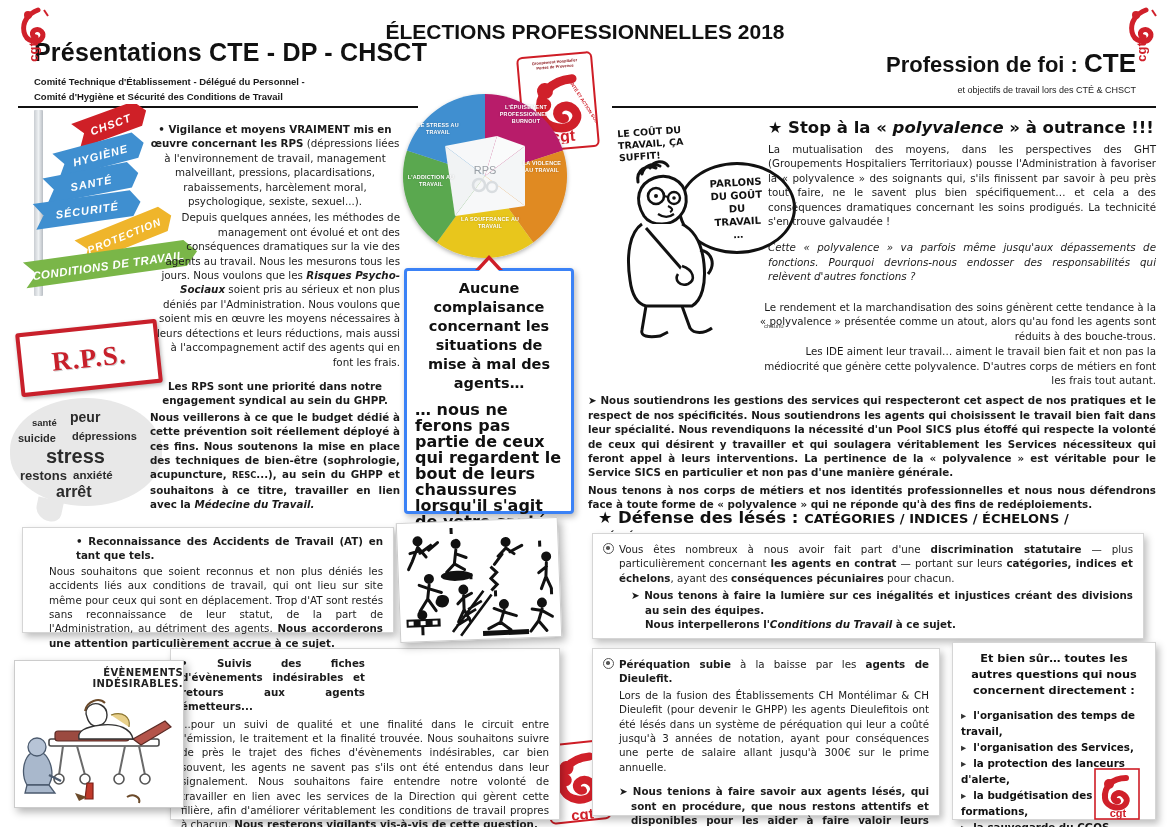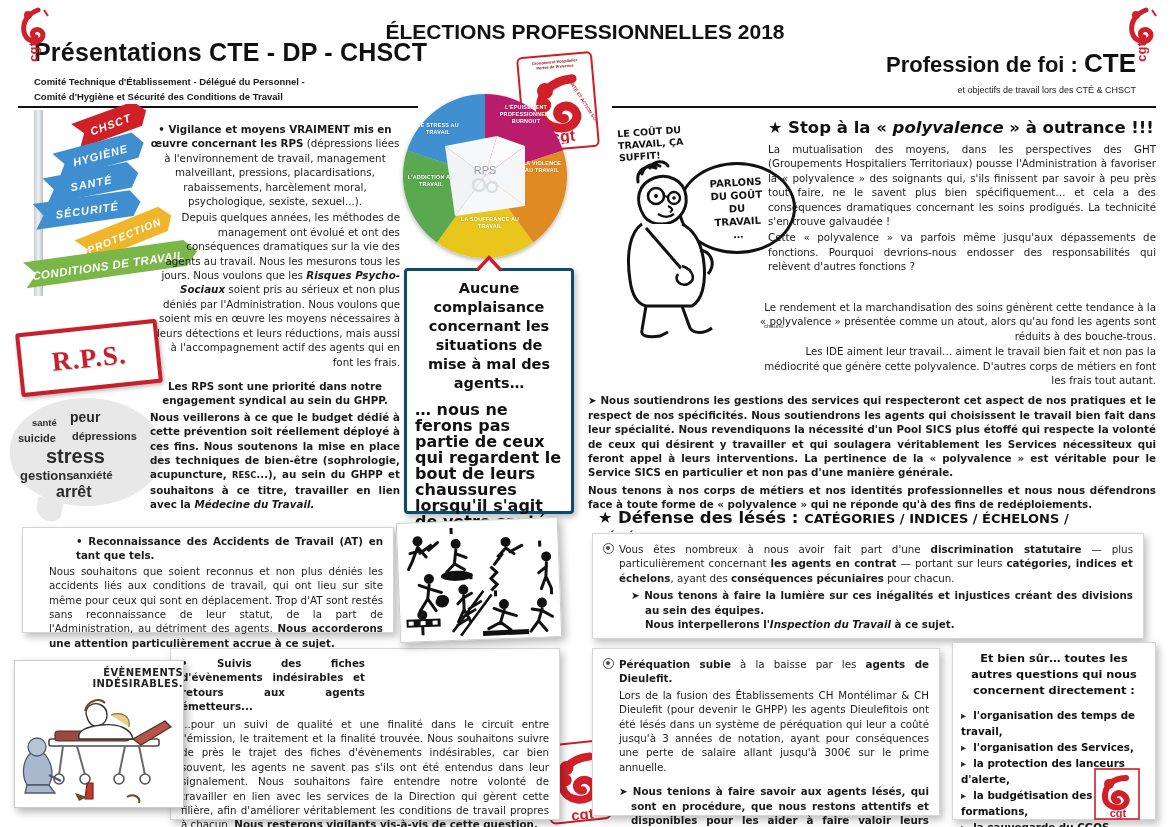--- a/index.html
+++ b/index.html
@@ -81,21 +81,21 @@
   
   .wheel-wrap{position:absolute;left:397px;top:88px;width:176px;height:176px;}
   .wheel-label{
     position:absolute;color:#fff;font-weight:bold;font-size:5.4px;
     text-align:center;line-height:7px;letter-spacing:.2px;text-shadow:0 0 2px rgba(0,0,0,.25);
   }
 
   
   .red-box{
     position:absolute;left:404px;top:268px;width:170px;height:246px;
-    border:3px solid #0c4a6e;border-radius:4px;background:#fff;
+    border:3px solid #3b82f6;border-radius:4px;background:#fff;
     box-shadow:2px 3px 6px rgba(0,0,0,.28);
     box-sizing:border-box;padding:8px 8px 4px;
   }
   .red-box .t1{
     font-size:14.5px;font-weight:bold;text-align:center;line-height:19px;
     color:#111;font-family:"DejaVu Sans", sans-serif;
   }
   .red-box .t2{
     margin-top:9px;font-size:16px;font-weight:bold;text-align:left;line-height:16px;
     color:#111;font-family:"DejaVu Sans", sans-serif;
@@ -288,21 +288,21 @@
     <div class="txt">R.P.S.</div>
   </div>
 
   <div class="wordcloud">
     <span class="wc" style="left:22px;top:19px;font-size:9.5px;">santé</span>
     <span class="wc" style="left:60px;top:11px;font-size:14px;">peur</span>
     <span class="wc" style="left:8px;top:34px;font-size:11px;">suicide</span>
     <span class="wc" style="left:62px;top:32px;font-size:11px;">dépressions</span>
     <span class="wc" style="left:36px;top:47px;font-size:20px;">stress</span>
     <span class="wc" style="left:63px;top:71px;font-size:11.5px;">anxiété</span>
-    <span class="wc" style="left:10px;top:70px;font-size:13px;">gestions</span>
+    <span class="wc" style="left:10px;top:70px;font-size:13px;">restons</span>
     <span class="wc" style="left:46px;top:85px;font-size:16px;">arrêt</span>
   </div>
 
   <div class="wheel-wrap">
     <svg viewBox="0 0 176 176" width="176" height="176">
       <defs>
         <filter id="sh">
             <feDropShadow dx="0" dy="2" stdDeviation="2" flood-opacity="0.3"></feDropShadow>
           </filter>
       </defs>
@@ -405,21 +405,21 @@
       <text x="152" y="204" font-family="Liberation Sans, sans-serif" font-size="6" fill="#444">chaunu</text>
     </svg>
   </div>
 
   <div class="abs" style="left:768px;top:118px;width:388px;">
     <div class="star-head" style="text-align:left;">
       <span class="star">★</span>
       <span>Stop à la « </span><i>polyvalence</i><span> » à outrance !!!</span>
     </div>
     <div class="para" style="margin-top:5px;text-align:justify;">La mutualisation des moyens, dans les perspectives des GHT (Groupements Hospitaliers Territoriaux) pousse l'Administration à favoriser la « polyvalence » des soignants qui, s'ils finissent par savoir à peu près tout faire, ne le savent plus bien spécifiquement… et cela a des conséquences dramatiques concernant les soins prodigués. La technicité s'en trouve galvaudée !</div>
-    <div class="para" style="margin-top:2px;text-align:justify;">Cette « polyvalence » va parfois même jusqu'aux dépassements de fonctions. Pourquoi devrions-nous endosser des responsabilités qui relèvent d'autres fonctions ?</div>
+    <div class="para" style="margin-top:12px;text-align:justify;font-style:italic;">Cette « polyvalence » va parfois même jusqu'aux dépassements de fonctions. Pourquoi devrions-nous endosser des responsabilités qui relèvent d'autres fonctions ?</div>
   </div>
 
   <div class="abs" style="left:588px;top:288px;width:568px;margin-top:12px;">
     <div class="para" style="text-align:right;margin-left:170px;">Le rendement et la marchandisation des soins génèrent cette tendance à la « polyvalence » présentée comme un atout, alors qu'au fond les agents sont réduits à des bouche-trous.</div>
     <div class="para" style="text-align:right;margin-left:170px;margin-top:1px;">Les IDE aiment leur travail… aiment le travail bien fait et non pas la médiocrité que génère cette polyvalence. D'autres corps de métiers en font les frais tout autant.</div>
     <div class="para" style="margin-top:6px;font-weight:bold;text-align:justify;">
       <span>➤</span>
       <span>Nous soutiendrons les gestions des services qui respecteront cet aspect de nos pratiques et le respect de nos spécificités. Nous soutiendrons les agents qui choisissent le travail bien fait dans leur spécialité. Nous revendiquons la nécessité d'un Pool SICS plus étoffé qui respecte la volonté de ceux qui désirent y travailler et qui soulagera véritablement les Services nécessiteux qui feront appel à leurs interventions. La pertinence de la « polyvalence » est véritable pour le Service SICS en particulier et non pas d'une manière générale.</span>
     </div>
     <div class="para" style="margin-top:3px;font-weight:bold;text-align:justify;">Nous tenons à nos corps de métiers et nos identités professionnelles et nous nous défendrons face à toute forme de « polyvalence » qui ne réponde qu'à des fins de redéploiements.</div>
@@ -431,21 +431,21 @@
   </div>
 
   <div class="card defense-card">
     <div class="para" style="padding-left:16px;text-indent:-16px;">
       <span class="cbul"></span><span>Vous êtes nombreux à nous avoir fait part d'une </span><b>discrimination statutaire</b><span> — plus particulièrement concernant </span><b>les agents en contrat</b><span> — portant sur leurs </span><b>catégories, indices et échelons</b><span>, ayant des </span><b>conséquences pécuniaires</b><span> pour chacun.</span>
     </div>
     <div class="para" style="margin-top:3px;margin-left:42px;font-weight:bold;text-indent:-14px;">
       <span>➤</span> <span>Nous tenons à faire la lumière sur ces inégalités et injustices créant des divisions au sein des équipes.</span>
     </div>
     <div class="para" style="margin-left:42px;font-weight:bold;">
-      <span>Nous interpellerons l'</span><i>Inspection du Travail</i><span> à ce sujet.</span>
+      <span>Nous interpellerons l'</span><i>Conditions du Travail</i><span> à ce sujet.</span>
     </div>
   </div>
 
   <div class="card pereq-card">
     <div class="para" style="padding-left:16px;text-indent:-16px;">
       <span class="cbul"></span><b>Péréquation subie</b><span> à la baisse par les </span><b>agents de Dieulefit.</b>
     </div>
     <div class="para" style="margin-left:16px;margin-top:2px;">Lors de la fusion des Établissements CH Montélimar &amp; CH Dieulefit (pour devenir le GHPP) les agents Dieulefitois ont été lésés dans un système de péréquation qui leur a coûté jusqu'à 3 années de notation, ayant pour conséquences une perte de salaire allant jusqu'à 300€ sur le prime annuelle.</div>
     <div class="para" style="margin-left:16px;margin-top:10px;font-weight:bold;text-indent:-12px;padding-left:12px;">
       <span>➤</span> <span>Nous tenions à faire savoir aux agents lésés, qui sont en procédure, que nous restons attentifs et disponibles pour les aider à faire valoir leurs droits dans les démarches en cours et/ou à venir.</span>

